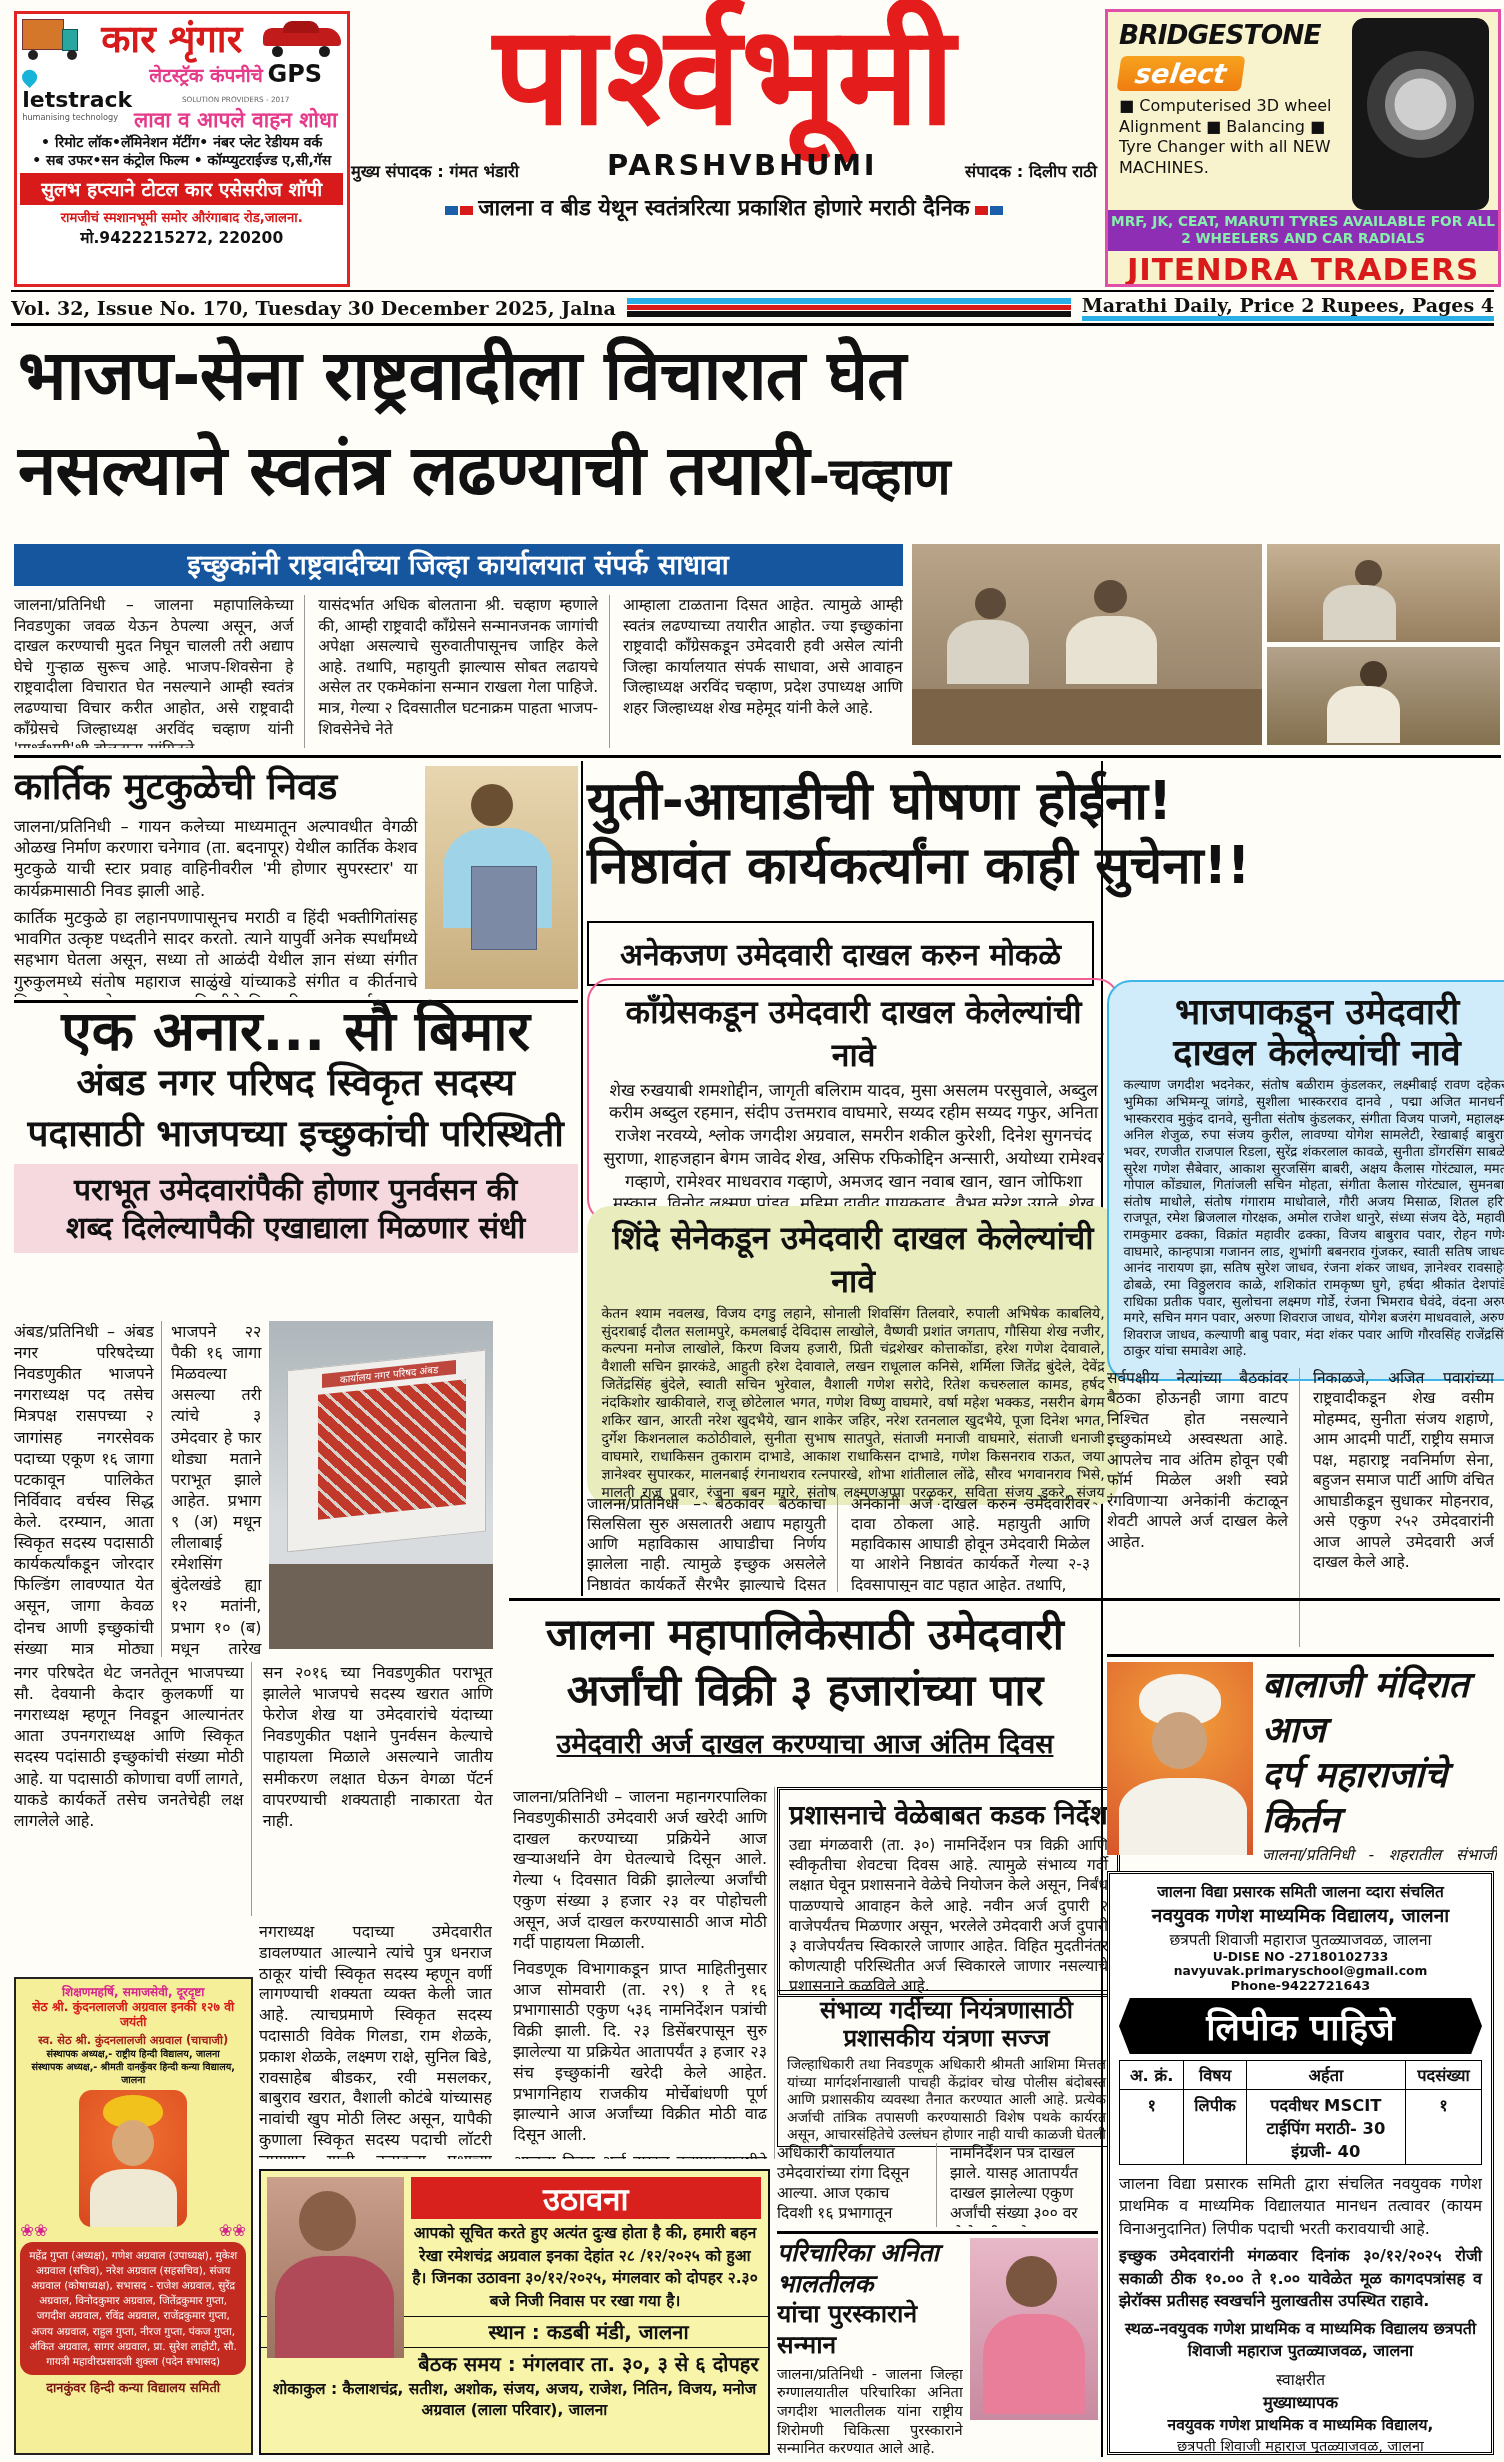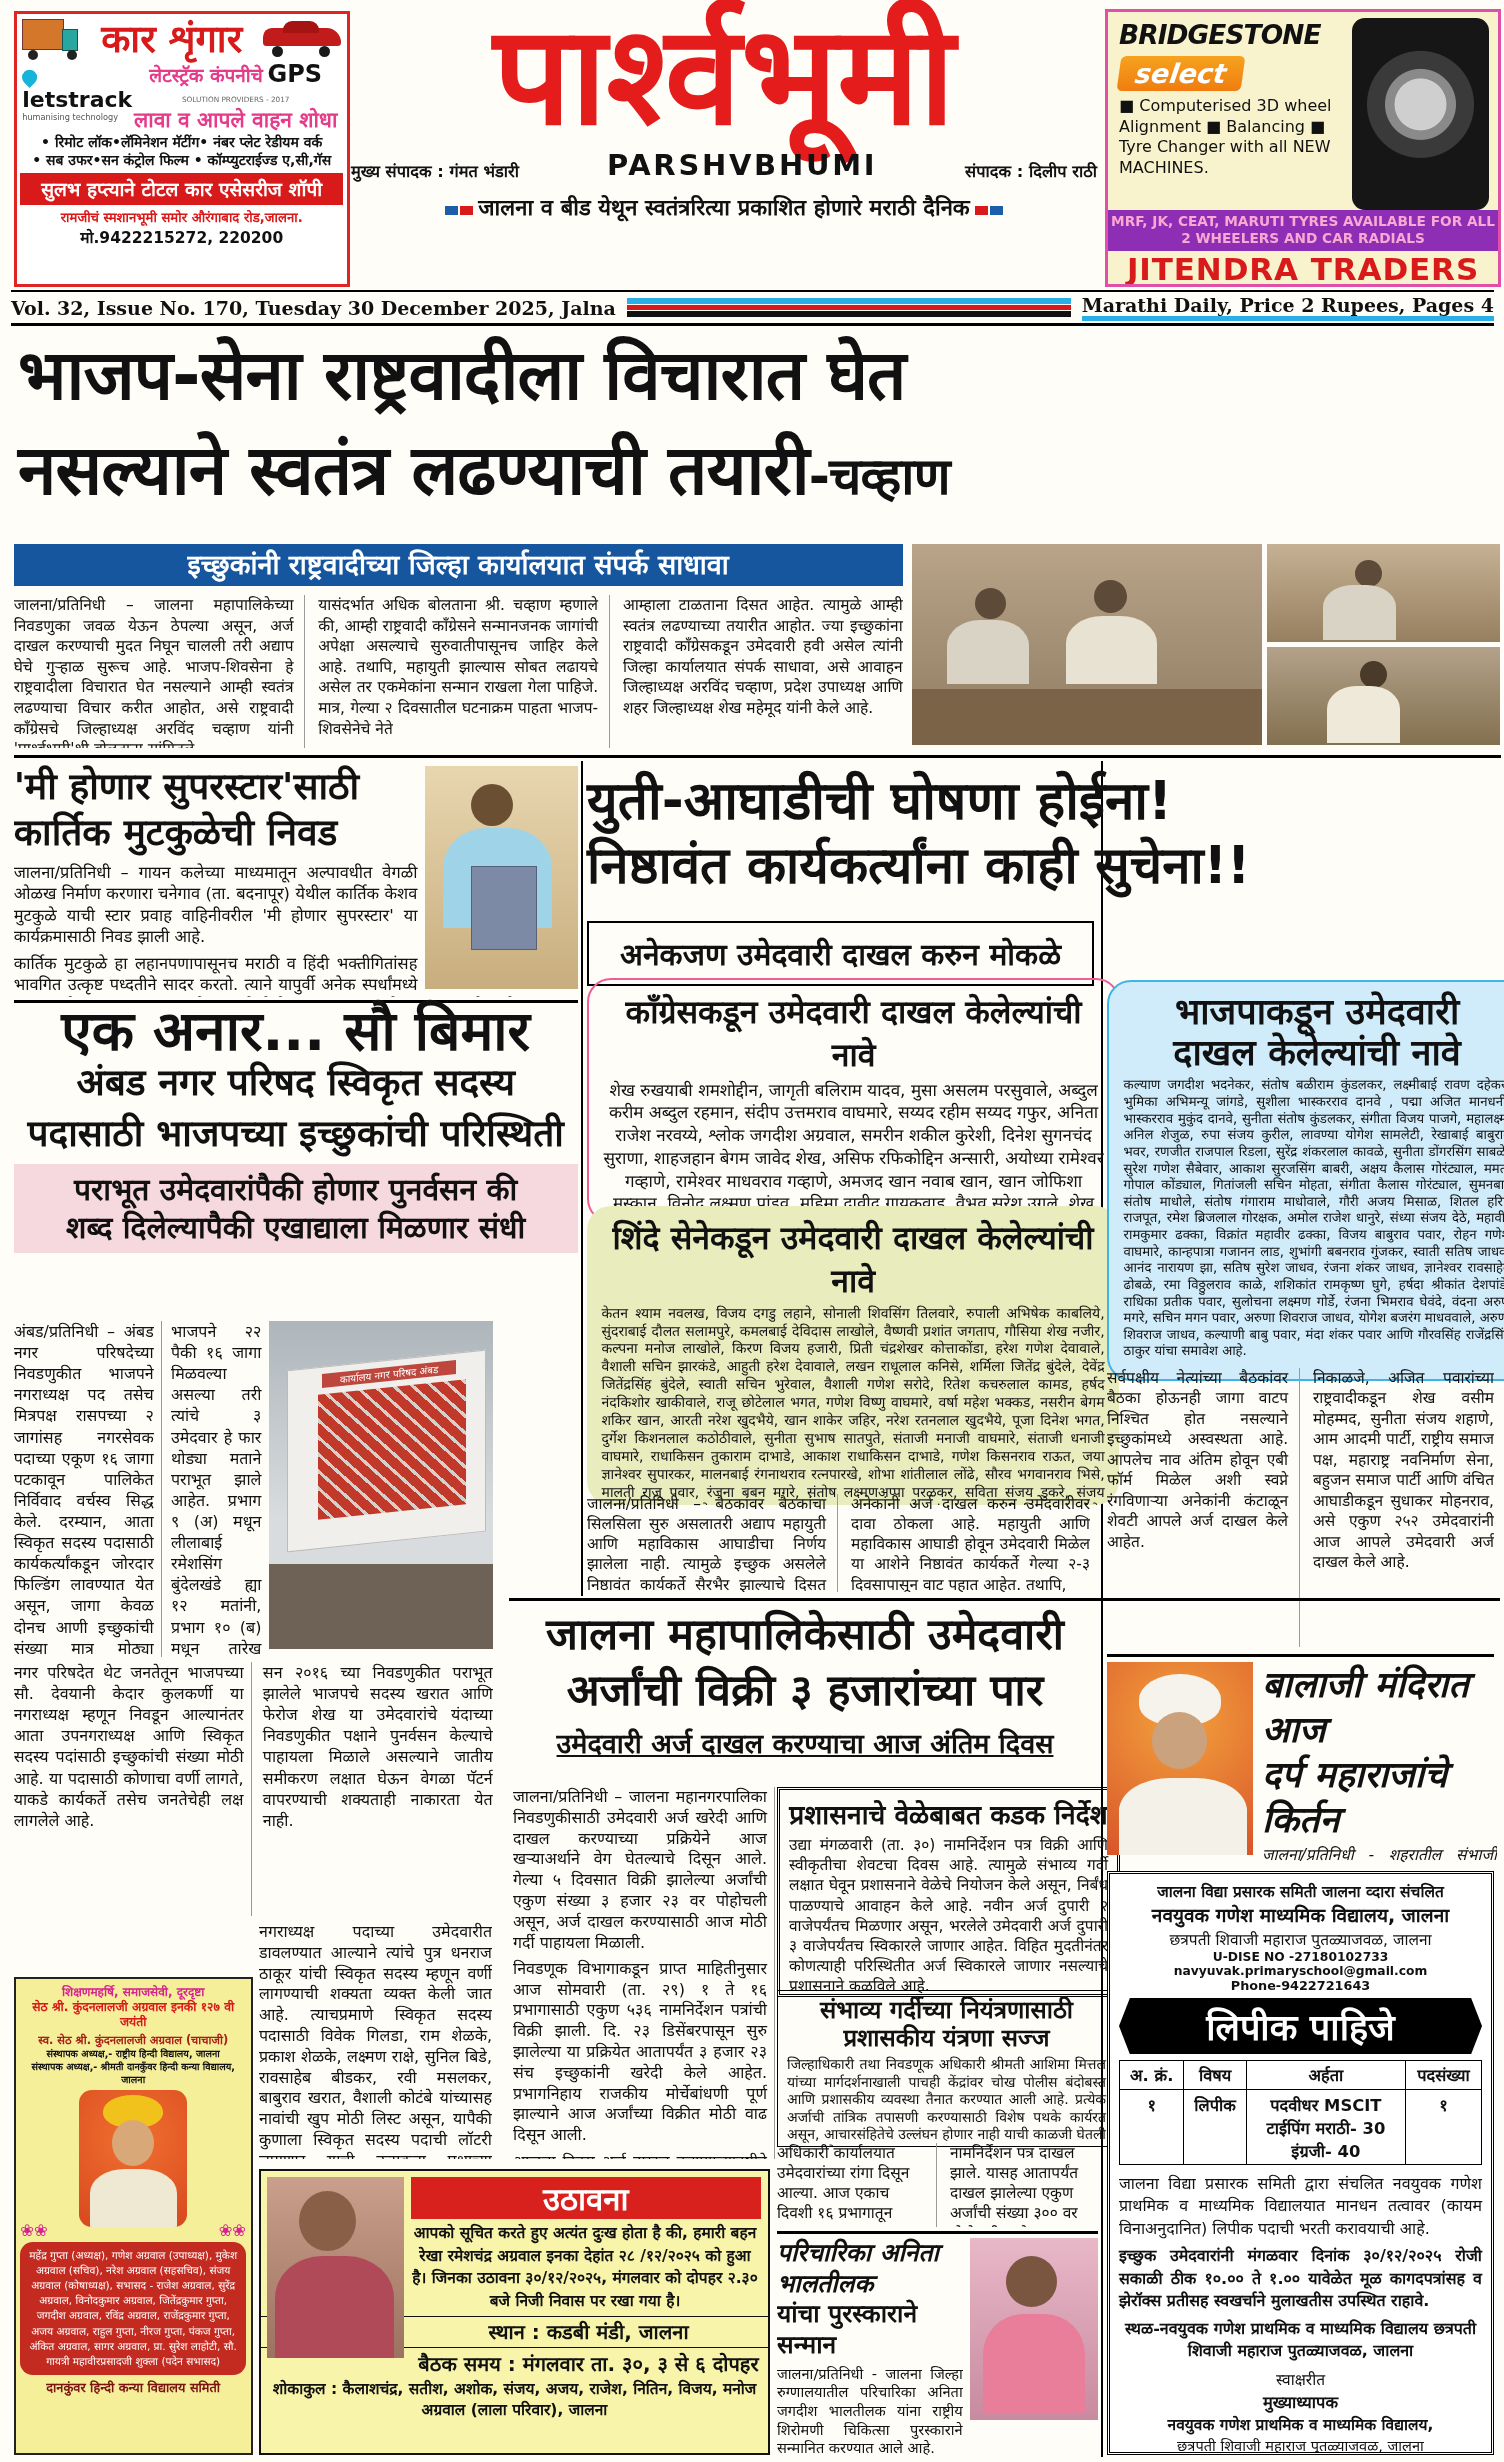--- a/index.html
+++ b/index.html
@@ -25,21 +25,21 @@
   .car .bodyshape{position:absolute;left:0;top:7.3px;width:78px;height:18px;border-radius:9px 14.6px 3.6px 3.6px;background:#c21b1b;}
   .car .roof{position:absolute;left:20px;top:0;width:36px;height:12.8px;border-radius:9px 9px 0 0;background:#a51313;}
   .car .w1,.car .w2{position:absolute;bottom:0;width:11px;height:11px;border-radius:50%;background:#1a1a1a;}
   .car .w1{left:9px}.car .w2{right:11px}
   .pin{display:inline-block;width:14.6px;height:14.6px;border-radius:50% 50% 50% 0;background:#17b3d8;transform:rotate(-45deg);margin-right:3.6px;}
   .redband{background:#d81a1a;color:#fff;font-weight:bold;text-align:center;}
   
   .tyread{border:3.6px solid #e050a8;background:#f8f2cd;}
   .selectbadge{display:inline-block;background:linear-gradient(#f7a21e,#ef7d10);color:#fff;font-style:italic;
                font-weight:bold;border-radius:5.5px;padding:1.8px 16.4px;transform:skewX(-8deg);font-size:27px;}
-  .purband{background:#8d2eb4;color:#f9a8d4;font-weight:bold;text-align:center;font-size:13.7px;line-height:1.25;padding:3.6px 1.8px;}
+  .purband{background:#8d2eb4;color:#86efac;font-weight:bold;text-align:center;font-size:13.7px;line-height:1.25;padding:3.6px 1.8px;}
   .tyre{width:137px;height:192px;border-radius:12.8px;background:
         radial-gradient(circle at 50% 45%, #cfcfcf 0 25.5px, #8a8a8a 26.4px 35px, #3a3a3a 36px 53px, #161616 54px 100%);}
   
   #mast-title{color:#e51c1c;font-weight:bold;font-size:137px;line-height:1.0;white-space:nowrap;text-align:center;}
   .flagicon span{display:inline-block;width:12.8px;height:9px;margin:0 0.9px;}
   
   #dateline{border-top:2.7px solid #000;border-bottom:3.6px solid #000;display:flex;align-items:center;
             font-family:"DejaVu Serif",serif;font-weight:bold;font-size:19px;}
   .tricolor div{height:5.5px;margin:0.9px 0;}
   
@@ -173,21 +173,20 @@
   <div class="abs rule" style="left:13.7px;top:755px;width:1487px;height:2.7px;"></div>
   <div class="abs rule" style="left:581px;top:761px;width:1.8px;height:835px;"></div>
   <div class="abs rule" style="left:1101px;top:761px;width:1.8px;height:1696px;"></div>
 
   <div class="abs clip" style="left:13.7px;top:764px;width:564px;height:233px;">
     <div class="ph" style="float:right;width:153px;height:223px;margin:1.8px 0 3.6px 7.3px;background:linear-gradient(#e8d6b0,#c8ae7e);">
       <div class="p-head" style="left:30%;top:8%;width:42px;height:42px;background:#6b4f33;"></div>
       <div class="p-torso" style="left:12%;top:28%;width:109px;height:100px;background:#9fd4e8;"></div>
       <div style="position:absolute;left:30%;top:45%;width:64px;height:82px;background:#7d8aa6;border:1.8px solid #55617a;"></div>
     </div>
-    <div class="b" style="font-size:37px;line-height:1.25;">'मी होणार सुपरस्टार'साठी</div>
     <div class="b" style="font-size:37px;line-height:1.25;">कार्तिक मुटकुळेची निवड</div>
     <p class="just" style="font-size:16.4px;line-height:1.3;margin-top:5.5px;">जालना/प्रतिनिधी – गायन कलेच्या माध्यमातून अल्पावधीत वेगळी ओळख निर्माण करणारा चनेगाव (ता. बदनापूर) येथील कार्तिक केशव मुटकुळे याची स्टार प्रवाह वाहिनीवरील 'मी होणार सुपरस्टार' या कार्यक्रमासाठी निवड झाली आहे.</p>
     <p class="just" style="font-size:16.4px;line-height:1.3;">कार्तिक मुटकुळे हा लहानपणापासूनच मराठी व हिंदी भक्तीगितांसह भावगित उत्कृष्ट पध्दतीने सादर करतो. त्याने यापुर्वी अनेक स्पर्धांमध्ये सहभाग घेतला असून, सध्या तो आळंदी येथील ज्ञान संध्या संगीत गुरुकुलमध्ये संतोष महाराज साळुंखे यांच्याकडे संगीत व कीर्तनाचे शिक्षण घेत आहे. त्याच्या या निवडीचे मित्र परिवारासह सर्वस्तरातून स्वागत होत आहे.</p>
   </div>
   <div class="abs rule" style="left:13.7px;top:1000px;width:564px;height:2.7px;"></div>
 
   <div class="abs ctr" style="left:13.7px;top:1003px;width:564px;">
     <div class="b" style="font-size:55px;line-height:1.05;">एक अनार... सौ बिमार</div>
     <div class="b" style="font-size:37px;line-height:1.2;">अंबड नगर परिषद स्विकृत सदस्य</div>
     <div class="b" style="font-size:37px;line-height:1.2;margin-top:7px;">पदासाठी भाजपच्या इच्छुकांची परिस्थिती</div>

